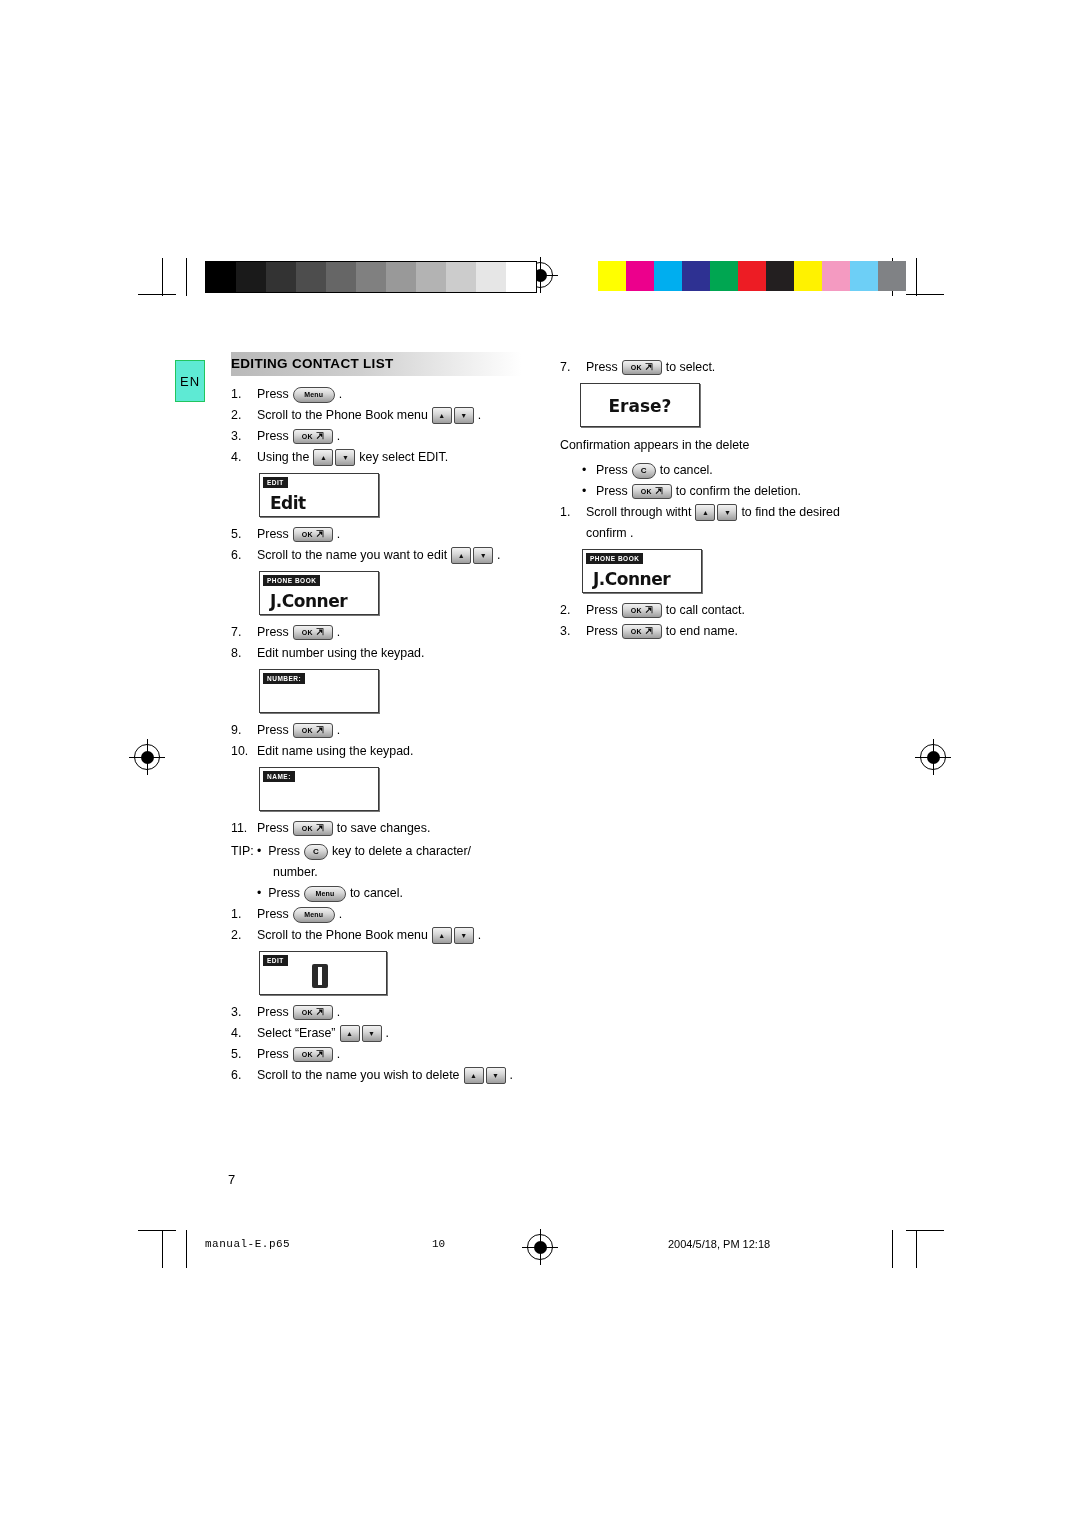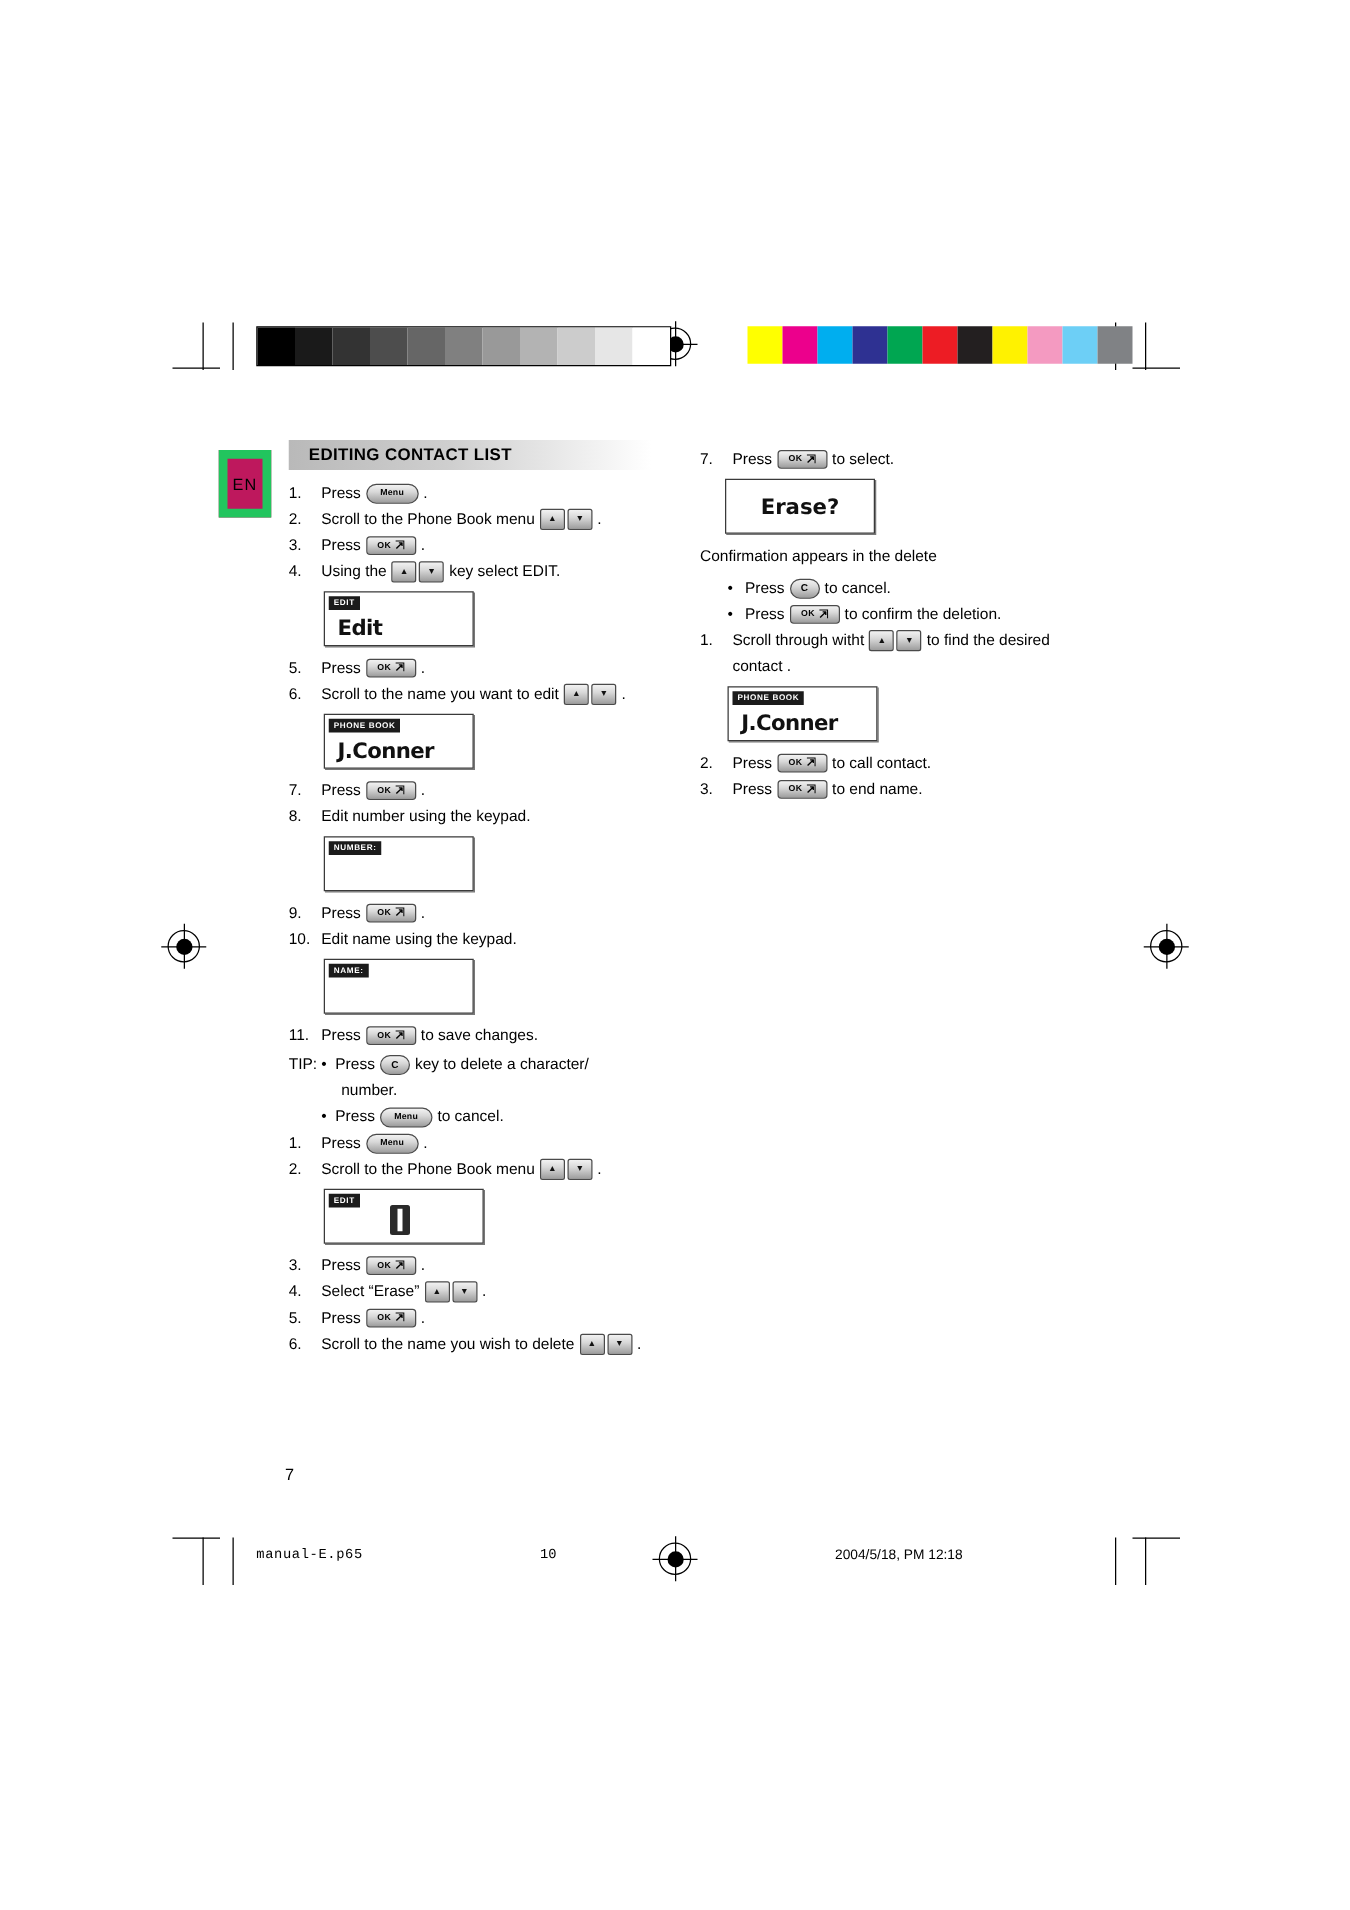--- a/index.html
+++ b/index.html
@@ -57,42 +57,42 @@
     left: 0; top: 0;
     width: 1080px; height: 1528px;
   }
 
   .en-tab {
     position: absolute;
     left: 175px;
     top: 360px;
     width: 28px;
     height: 40px;
-    border: 7px solid #22c55e;
+    border: 1px solid #22c55e;
     font-size: 13px;
     letter-spacing: 1px;
     display: flex;
     align-items: center;
     justify-content: center;
     color: #000;
-    background: #be185d;
+    background: #5eead4;
   }
 
   .col-left  { position: absolute; left: 231px; top: 352px; width: 300px; }
   .col-right { position: absolute; left: 560px; top: 352px; width: 300px; }
 
   .section-head {
     width: 290px;
     height: 24px;
     line-height: 24px;
     font-size: 13.5px;
     font-weight: bold;
     letter-spacing: 0.3px;
     color: #000;
-    padding-left: 16px;
+    padding-left: 0;
     box-sizing: border-box;
     background: linear-gradient(to right, #b9b9b9 0%, #cfcfcf 45%, #ffffff 100%);
     margin-bottom: 9px;
   }
 
   .step {
     display: flex;
     align-items: flex-start;
     font-size: 12.4px;
     line-height: 19px;
@@ -586,21 +586,21 @@
         <span class="key-updown">
           <span class="key-arrow">▲</span>
           <span class="key-arrow">▼</span>
         </span>
         <span>to find the desired</span>
       </div>
     </div>
     <div class="step">
       <div class="num"></div>
       <div class="body">
-        <span>contact .</span>
+        <span>confirm .</span>
       </div>
     </div>
 
     <div class="lcd" style="margin-left:22px;">
       <div class="titlebar">PHONE BOOK</div>
       <div class="bigtext">J.Conner</div>
     </div>
 
     <div class="step">
       <div class="num">2.</div>

